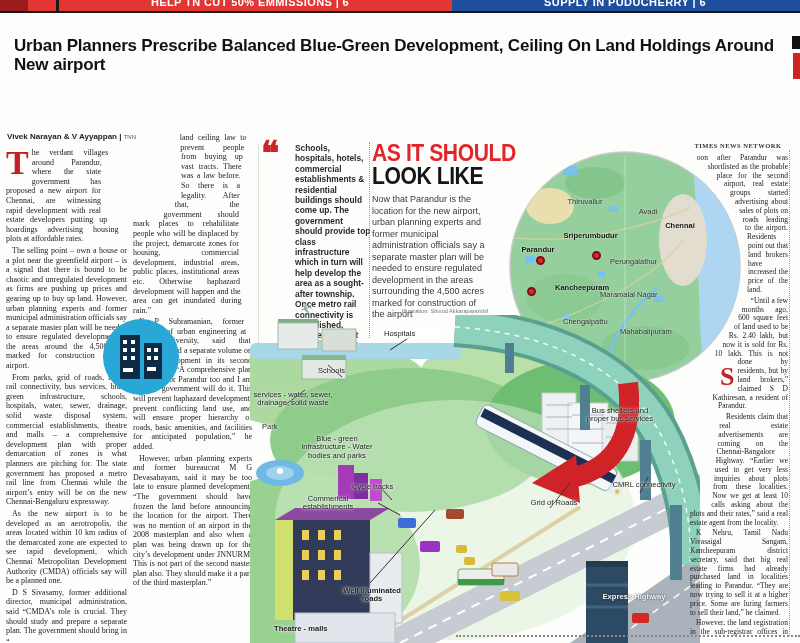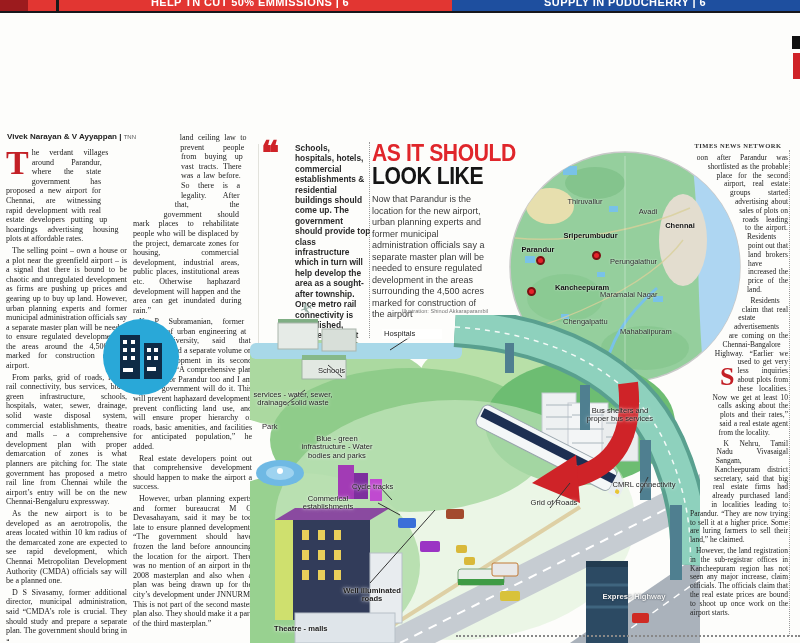--- a/index.html
+++ b/index.html
@@ -97,20 +97,21 @@
   <div class="banner">
     <div class="red"></div>
     <div class="blue"></div>
     <div class="darkred"></div>
     <div class="vbar"></div>
     <div class="btxt" style="left:60px;width:380px;">HELP TN CUT 50% EMMISSIONS | 6</div>
     <div class="btxt" style="left:455px;width:340px;">SUPPLY IN PUDUCHERRY | 6</div>
     <div class="bline"></div>
   </div>
 
+  <div class="kicker">Urban Planners Prescribe Balanced Blue-Green Development, Ceiling On Land Holdings Around New airport</div>
   <div class="black-notch"></div>
   <div class="red-sliver"></div>
   <div class="network">TIMES NEWS NETWORK</div>
   <div class="byline">
     <span>Vivek Narayan &amp; V Ayyappan |</span>
     <span class="agency">TNN</span>
   </div>
 
   <div class="col" id="col1">
     <div class="fr" id="w-col1-circle"></div>
@@ -124,21 +125,20 @@
         <p>D S Sivasamy, former additional director, municipal administration, said “CMDA’s role is crucial. They should study and prepare a separate plan. The government should bring in a</p>
       </div>
   </div>
 
   <div class="col" id="col2">
     <div class="fl" id="w-col2-circle"></div>
     <div class="fr" id="w-col2-illo"></div>
     <div>
         <p>land ceiling law to prevent people from buying up vast tracts. There was a law before. So there is a legality. After that, the government should mark places to rehabilitate people who will be displaced by the project, demarcate zones for housing, commercial development, industrial areas, public places, institutional areas etc. Otherwise haphazard development will happen and the area can get inundated during rain.”</p>
         <p>K P Subramanian, former professor of urban engineering at Anna University, said that Hyderabad had a separate volume on airport development in its second master plan. “A comprehensive plan is needed for Parandur too and I am sure the government will do it. This will prevent haphazard development, prevent conflicting land use, and will ensure proper hierarchy of roads, basic amenities, and facilities for anticipated population,” he added.</p>
-        <p>Real estate developers point out that comprehensive development should happen to make the airport a success.</p>
         <p>However, urban planning experts and former bureaucrat M G Devasahayam, said it may be too late to ensure planned development. “The government should have frozen the land before announcing the location for the airport. There was no mention of an airport in the 2008 masterplan and also when a plan was being drawn up for the city’s development under JNNURM. This is not part of the second master plan also. They should make it a part of the third masterplan.”</p>
       </div>
   </div>
 
   <div id="bluecircle">
     <div class="bldg" style="left:17px;top:16px;width:20px;height:44px;">
       <div class="win" style="left:3px;top:5px;"></div>
         <div class="win" style="left:11px;top:5px;"></div>
       <div class="win" style="left:3px;top:13px;"></div>
         <div class="win" style="left:11px;top:13px;"></div>
@@ -341,20 +341,21 @@
     <div class="illo-label b" style="left:24px;top:310px;width:84px;">Theatre - malls</div>
   </div>
 
   <div class="col" id="sidebar">
     <div class="fl" id="w-sb-map"></div>
     <div class="fl" id="w-sb-arrow"></div>
     <p class="first">
       <span class="dropcap small">S</span><span>oon after Parandur was shortlisted as the probable place for the second airport, real estate groups started advertising about sales of plots on roads leading to the airport. Residents point out that land brokers have increased the price of the land.</span>
     </p>
     <div>
+        <p>“Until a few months ago, 600 square feet of land used to be Rs. 2.40 lakh, but now it is sold for Rs. 10 lakh. This is not done by residents, but by land brokers,” claimed S D Kathiresan, a resident of Parandur.</p>
         <p>Residents claim that real estate advertisements are coming on the Chennai-Bangalore Highway. “Earlier we used to get very less inquiries about plots from these localities. Now we get at least 10 calls asking about the plots and their rates,” said a real estate agent from the locality.</p>
         <p>K Nehru, Tamil Nadu Vivasaigal Sangam, Kancheepuram district secretary, said that big real estate firms had already purchased land in localities leading to Parandur. “They are now trying to sell it at a higher price. Some are luring farmers to sell their land,” he claimed.</p>
         <p>However, the land registration in the sub-registrar offices in Kancheepuram region has not seen any major increase, claim officials. The officials claim that the real estate prices are bound to shoot up once work on the airport starts.</p>
       </div>
   </div>
 
   <div class="vdot" style="left:789px;top:150px;height:486px;"></div>
   <div class="hdot"></div>
 
 </div>

